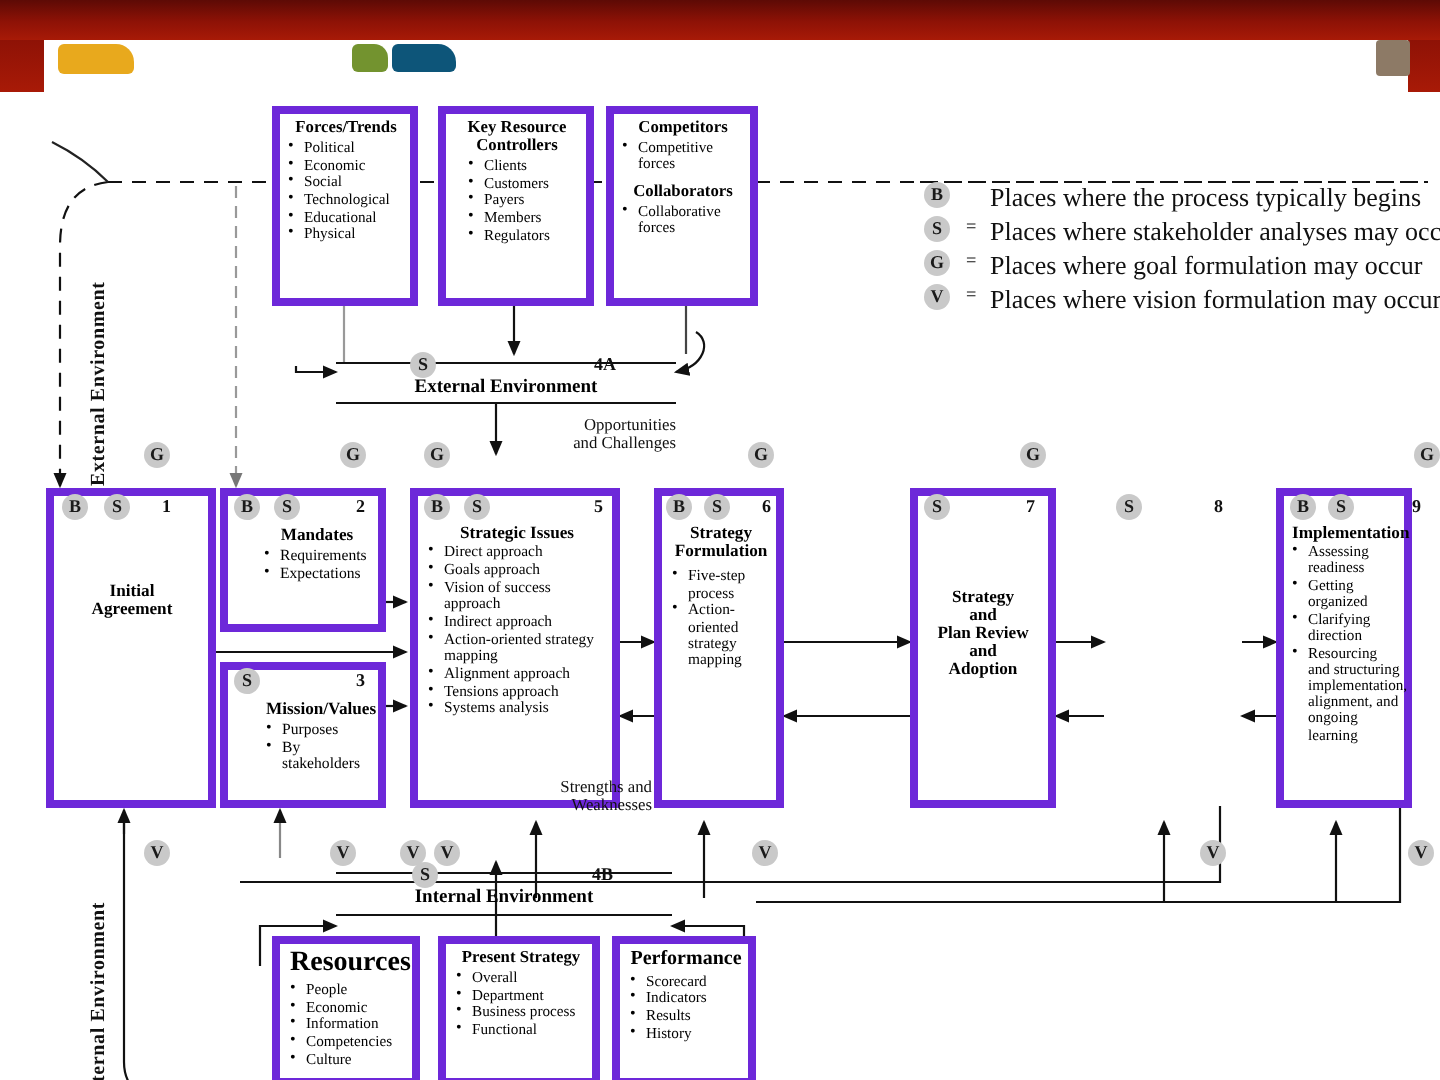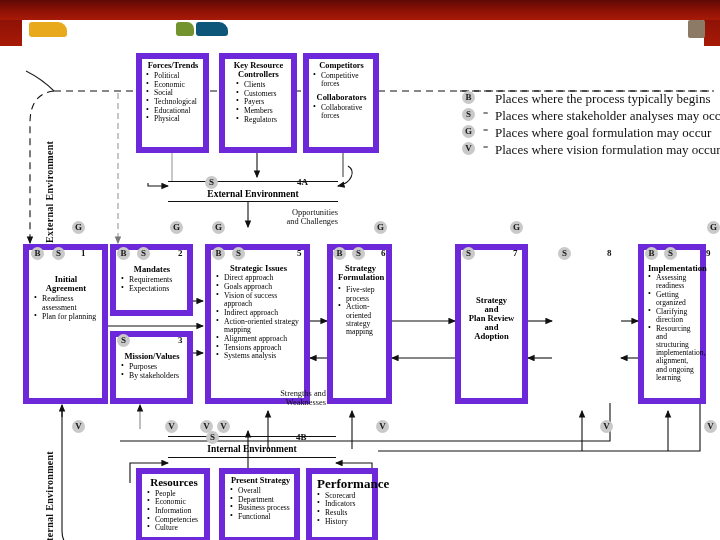--- a/index.html
+++ b/index.html
@@ -29,21 +29,21 @@
   #shape-blue{left:196px;top:22px;width:32px;height:14px;background:#0d5579;
     border-radius:3px 9px 3px 3px;}
   #shape-tan{left:688px;top:20px;width:17px;height:18px;background:#8d7a66;
     border-radius:2px;}
 
   
   #canvas{position:absolute;left:0;top:31px;width:720px;height:509px;}
   svg#wires{position:absolute;left:0;top:0;width:720px;height:509px;}
 
   .box{
-    position:absolute;border:6px solid #6d28d9;background:#fff;
+    position:absolute;border:4px solid #6d28d9;background:#fff;
     box-sizing:border-box;
   }
   .ttl{
     text-align:center;font-weight:bold;line-height:1.06;
   }
   ul.bl{margin:1px 0 0 0;padding:0;list-style:none;}
   ul.bl li{
     position:relative;padding-left:8px;line-height:1.08;margin-bottom:0.5px;
   }
   ul.bl li:before{
@@ -249,47 +249,43 @@
   </div>
 
   <div class="marker" style="left:72px;top:190px;">G</div>
   <div class="marker" style="left:170px;top:190px;">G</div>
   <div class="marker" style="left:212px;top:190px;">G</div>
   <div class="marker" style="left:374px;top:190px;">G</div>
   <div class="marker" style="left:510px;top:190px;">G</div>
   <div class="marker" style="left:707px;top:190px;">G</div>
 
   <div class="box" style="left:23px;top:213px;width:85px;height:160px;padding:17px 4px 0 5px;">
-    <div class="ttl" style="font-size:8.6px;margin-top:8px;text-align:center;">
+    <div class="ttl" style="font-size:8.6px;margin-top:26px;text-align:center;">
       <span>Initial</span><br>
       <span>Agreement</span>
     </div>
-    <ul class="bl" style="font-size:7.8px;margin-top:2px;">
-      <li>Readiness assessment</li>
-      <li>Plan for planning</li>
-    </ul>
   </div>
   <div class="marker" style="left:31px;top:216px;">B</div>
   <div class="marker" style="left:52px;top:216px;">S</div>
   <div class="num" style="left:81px;top:217px;">1</div>
   <div class="marker" style="left:72px;top:389px;">V</div>
 
-  <div class="box" style="left:110px;top:213px;width:83px;height:72px;padding:15px 4px 0 5px;">
+  <div class="box" style="left:110px;top:213px;width:83px;height:72px;padding:15px 4px 0 18px;">
     <div class="ttl" style="font-size:8.6px;">Mandates</div>
     <ul class="bl" style="font-size:7.8px;margin-top:2px;">
       <li>Requirements</li>
       <li>Expectations</li>
     </ul>
   </div>
   <div class="marker" style="left:117px;top:216px;">B</div>
   <div class="marker" style="left:137px;top:216px;">S</div>
   <div class="num" style="left:178px;top:217px;">2</div>
   <div class="marker" style="left:165px;top:389px;">V</div>
 
-  <div class="box" style="left:110px;top:300px;width:83px;height:73px;padding:15px 4px 0 5px;">
+  <div class="box" style="left:110px;top:300px;width:83px;height:73px;padding:15px 4px 0 19px;">
     <div class="ttl" style="font-size:8.6px;">Mission/Values</div>
     <ul class="bl" style="font-size:7.8px;margin-top:2px;">
       <li>Purposes</li>
       <li>By stakeholders</li>
     </ul>
   </div>
   <div class="marker" style="left:117px;top:303px;">S</div>
   <div class="num" style="left:178px;top:304px;">3</div>
   <div class="marker" style="left:200px;top:389px;">V</div>
 
@@ -363,42 +359,42 @@
 
   <div class="env-strip" style="left:168px;top:405px;width:168px;height:22px;">
     <div class="env-rule"></div>
     <div class="env-rule2"></div>
     <div class="env-txt">Internal Environment</div>
   </div>
   <div class="marker" style="left:206px;top:400px;">S</div>
   <div class="num" style="left:296px;top:401px;">4B</div>
 
   <div class="box" style="left:136px;top:437px;width:74px;height:75px;padding:3px 3px 0 5px;">
-    <div class="ttl" style="font-size:11px;">Resources</div>
+    <div class="ttl" style="font-size:14px;">Resources</div>
     <ul class="bl" style="font-size:7.6px;">
       <li>People</li>
       <li>Economic</li>
       <li>Information</li>
       <li>Competencies</li>
       <li>Culture</li>
     </ul>
   </div>
 
   <div class="box" style="left:219px;top:437px;width:81px;height:75px;padding:3px 3px 0 5px;">
     <div class="ttl" style="font-size:8.4px;">Present Strategy</div>
     <ul class="bl" style="font-size:7.6px;">
       <li>Overall</li>
       <li>Department</li>
       <li>Business process</li>
       <li>Functional</li>
     </ul>
   </div>
 
   <div class="box" style="left:306px;top:437px;width:72px;height:75px;padding:3px 3px 0 5px;">
-    <div class="ttl" style="font-size:13px;">Performance</div>
+    <div class="ttl" style="font-size:10px;">Performance</div>
     <ul class="bl" style="font-size:7.6px;">
       <li>Scorecard</li>
       <li>Indicators</li>
       <li>Results</li>
       <li>History</li>
     </ul>
   </div>
 
 </div>
 

